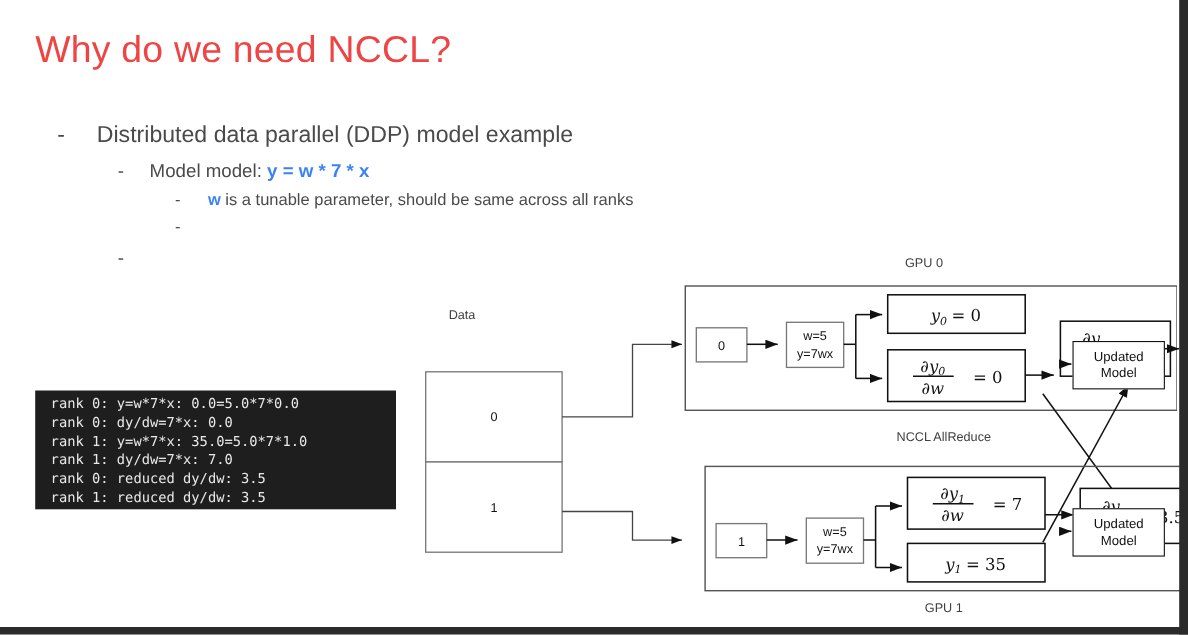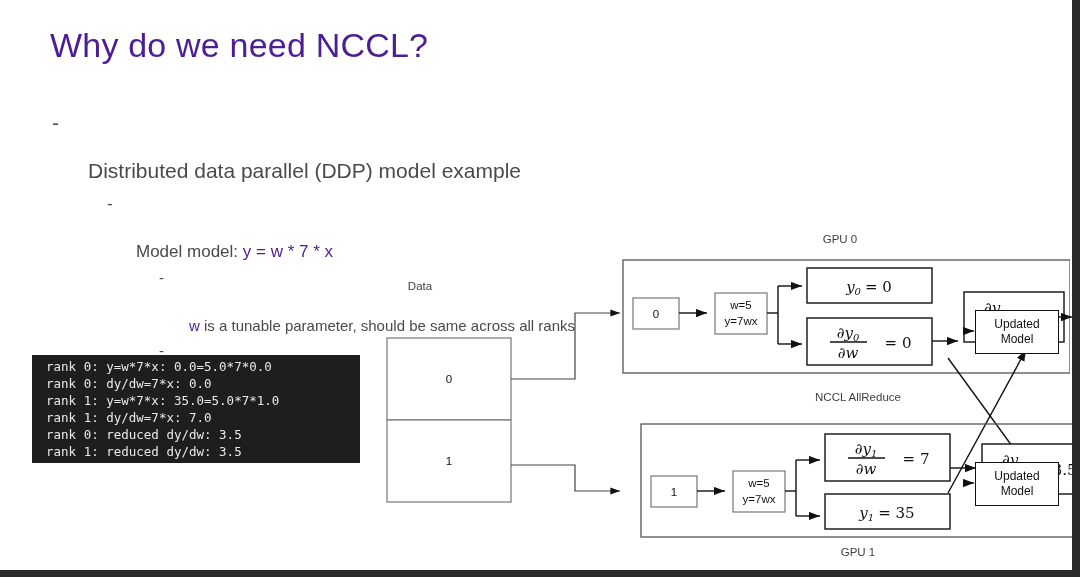--- a/index.html
+++ b/index.html
@@ -9,37 +9,37 @@
     position:relative;
   }
   .slide{position:absolute;inset:0;background:#fff;}
 
   
   .edge-right{position:absolute;top:0;right:0;width:8px;height:577px;background:#2b2b2b;}
   .edge-bottom{position:absolute;left:0;bottom:0;width:1080px;height:7px;background:#2b2b2b;}
 
   
   .title{
-    position:absolute;left:50px;top:26px;
-    font-size:34px;color:#4c1d95;font-weight:400;letter-spacing:.2px;
+    position:absolute;left:32px;top:26px;
+    font-size:34px;color:#ef4444;font-weight:400;letter-spacing:.2px;
     white-space:nowrap;
   }
 
   
   .bullets{position:absolute;left:52px;top:108px;color:#4a4a4a;}
   .b-row{display:flex;align-items:flex-start;}
   .dash{flex:0 0 auto;color:#4a4a4a;}
-  .b-txt{white-space:nowrap;margin-top:48px;}
+  .b-txt{white-space:nowrap;}
   .lvl1{font-size:21px;line-height:30px;margin-bottom:4px;}
   .lvl1 .dash{width:36px;}
   .lvl2{font-size:17px;line-height:27px;margin-left:55px;}
   .lvl2 .dash{width:29px;}
   .lvl3{font-size:15px;line-height:25px;margin-left:107px;}
   .lvl3 .dash{width:30px;}
-  .b-txt b{font-weight:400;color:#4c1d95;}
+  .b-txt b{font-weight:700;color:#3b82f6;}
 
   
   .terminal{
     position:absolute;left:32px;top:355px;width:328px;height:108px;
     background:#1e1e1e;
     display:flex;align-items:center;
   }
   .term-inner{
     padding-left:14px;
     font-family:"DejaVu Sans Mono","Liberation Mono",monospace;

